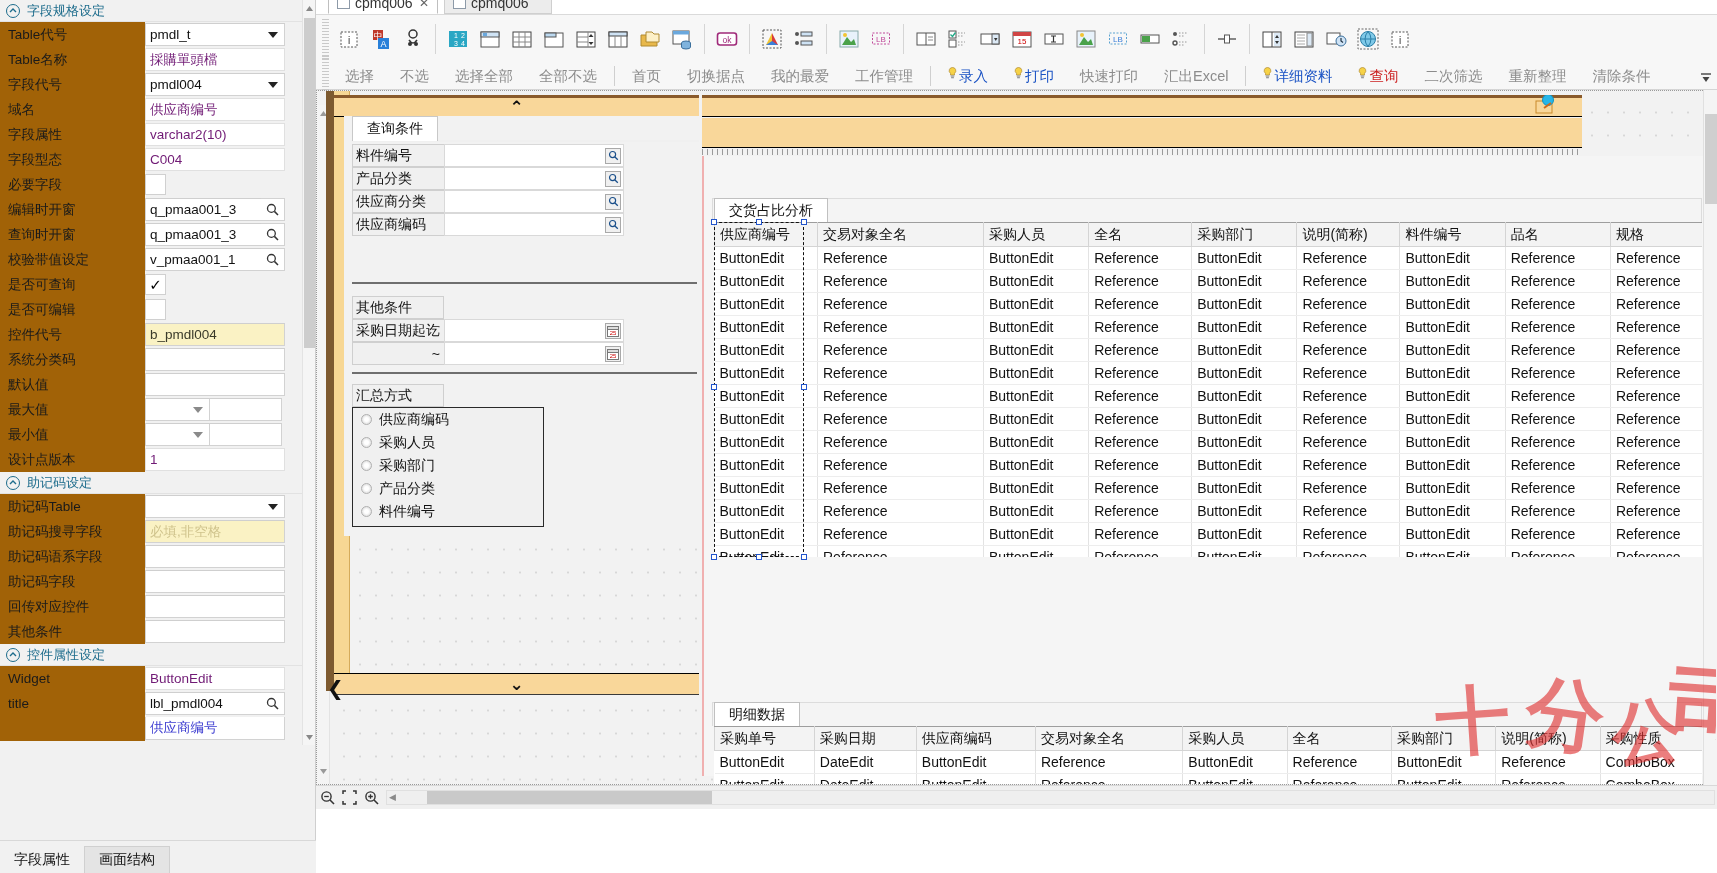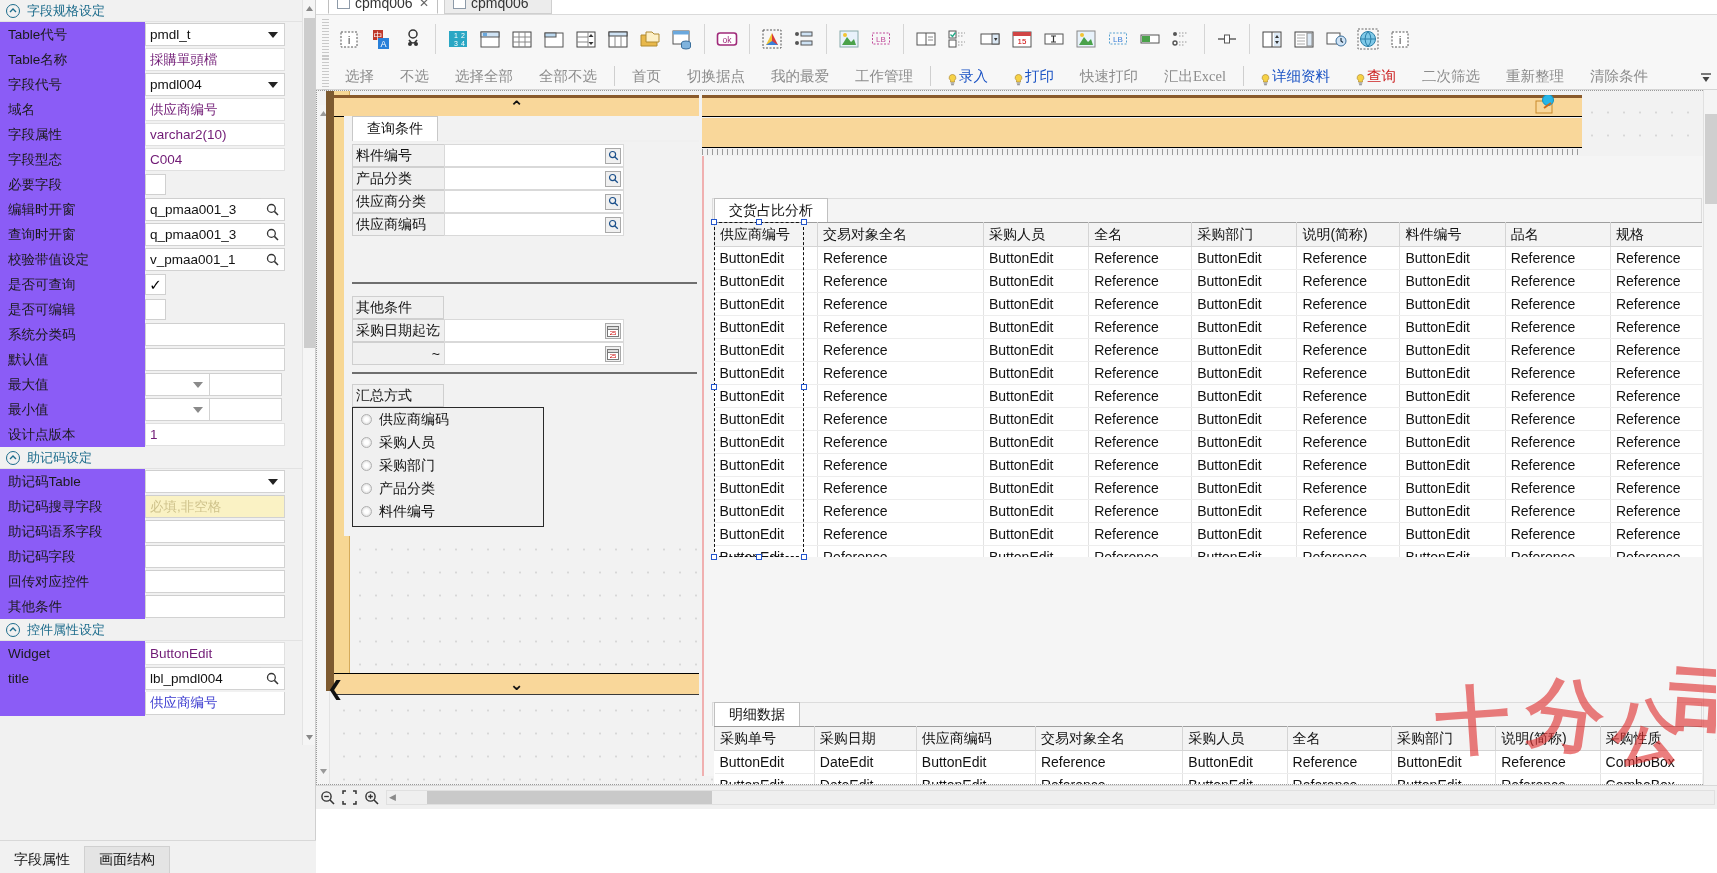--- a/index.html
+++ b/index.html
@@ -31,21 +31,21 @@
     border: 1.5px solid #1d6c8c; display: inline-flex;
     align-items: center; justify-content: center; flex: 0 0 auto;
   }
   .sec-circle svg { display:block; }
   .section-head .sec-title { color: #1d6c8c; font-size: 13px; }
 
   .prow { display: flex; align-items: stretch; height: 25px; }
   .plabel {
     width: 145px; flex: 0 0 145px; padding-left: 8px;
     display: flex; align-items: center; font-size: 13.5px; color: #1a1a1a;
-    background: #8b5cf6;
+    background: #a16207;
   }
   .plabel.bold { font-weight: normal; }
   .pval { flex: 1 1 auto; padding: 1px 1px 1px 0; display: flex; align-items: center; }
 
   .fld {
     height: 23px; width: 140px; background: #fff;
     border: 1px solid #d2d2d2; border-top-color: #cfcfcf;
     display: flex; align-items: center; padding: 0 4px;
     font-size: 13.5px; color: #111;
   }
@@ -112,21 +112,21 @@
   #iconrow { position:absolute; left:6px; top:2px; height:44px; display:flex; align-items:center; gap:2px; }
   .grip { width:7px; height:40px; background:
     repeating-linear-gradient(to bottom, #c9c9c9 0 1px, transparent 1px 3px); margin-right:3px; }
   .tbtn { width:30px; height:32px; display:flex; align-items:center; justify-content:center; }
   .tsep { width:1px; height:30px; background:#d5d5d5; margin:0 5px; }
 
   #cmdrow {
     position:absolute; left:6px; top:48px; height:26px;
     display:flex; align-items:center; font-size:14.5px; color:#8c8c8c;
   }
-  .cmd { padding:0 13px; white-space:nowrap; display:flex; align-items:flex-end; gap:2px;font-family:Liberation Serif, serif; }
+  .cmd { padding:0 13px; white-space:nowrap; display:flex; align-items:flex-start; gap:2px; }
   .cmd.blue { color:#1b53c4; }
   .cmd.red { color:#cc2222; }
   .csep { width:1px; height:20px; background:#cfcfcf; margin:0 4px; }
   .bulb { width:9px; height:12px; flex:0 0 auto; }
 
   #tb-more { position:absolute; right:4px; top:56px; width:14px; height:14px;
     display:flex; align-items:center; justify-content:center; }
 
   
   #canvas {
@@ -360,20 +360,28 @@
         <div class="prow">
           <div class="plabel">是否可查询</div>
           <div class="pval">
             <div class="chk">✓</div>
           </div>
         </div>
         <div class="prow">
           <div class="plabel">是否可编辑</div>
           <div class="pval">
             <div class="chk"></div>
+          </div>
+        </div>
+        <div class="prow">
+          <div class="plabel">控件代号</div>
+          <div class="pval">
+            <div class="fld highlight">
+                  <span>b_pmdl004</span>
+            </div>
           </div>
         </div>
         <div class="prow">
           <div class="plabel">系统分类码</div>
           <div class="pval">
             <div class="fld">
                   <span></span>
             </div>
           </div>
         </div>

